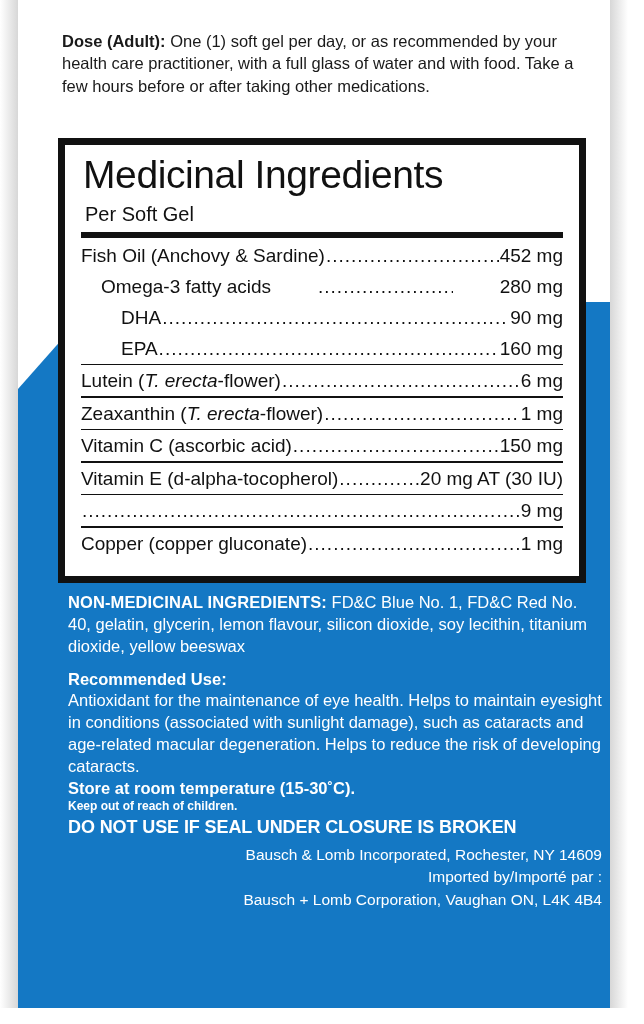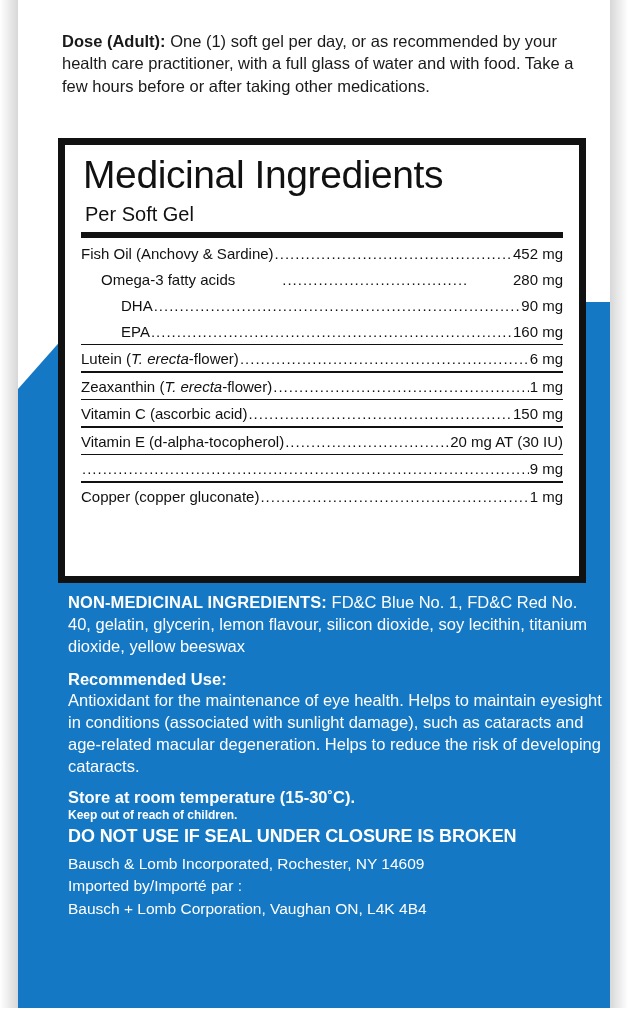--- a/index.html
+++ b/index.html
@@ -77,21 +77,21 @@
     color: #111;
     margin: 0 0 6px 4px;
     font-weight: 400;
   }
   .rule-thick { height: 6px; background: #111; margin: 4px 0 2px 0; }
   .rule-thin { height: 1.5px; background: #111; margin: 0; }
 
   .ing-row {
     display: flex;
     align-items: center;
-    font-size: 15px;
+    font-size: 19px;
     color: #111;
     padding: 5px 0 4px 0;
     white-space: nowrap;
   }
   .ing-row.sub1 { padding-left: 20px; gap: 46px; }
   .ing-row.sub2 { padding-left: 40px; }
   .ing-name { flex: 0 0 auto; }
   .ing-name i { font-style: italic; }
   .dots {
     flex: 1 1 auto;
@@ -117,21 +117,20 @@
   .nmi .hdr { font-weight: bold; letter-spacing: 0.1px; }
   .sec-hdr {
     font-weight: bold;
     font-size: 16.5px;
     margin-bottom: 1px;
     margin-top: 12px;
   }
   .sec-body {
     font-size: 16.5px;
     line-height: 1.33;
-    margin-bottom: 9px;
   }
   .store {
     font-weight: bold;
     font-size: 16.5px;
     line-height: 1.3;
   }
   .keepout {
     font-weight: bold;
     font-size: 12px;
     line-height: 1.3;
@@ -139,20 +138,21 @@
   }
   .seal {
     font-weight: bold;
     font-size: 18px;
     letter-spacing: -0.1px;
     margin: 2px 0 6px 0;
   }
   .addr {
     font-size: 15.5px;
     line-height: 1.45;
+    text-align: right;
   }
 </style>
 </head>
 <body>
 
 <div id="page">
 
   <div class="blue-bg"></div>
   <div class="white-top"></div>
   <div class="edge-left"></div>

